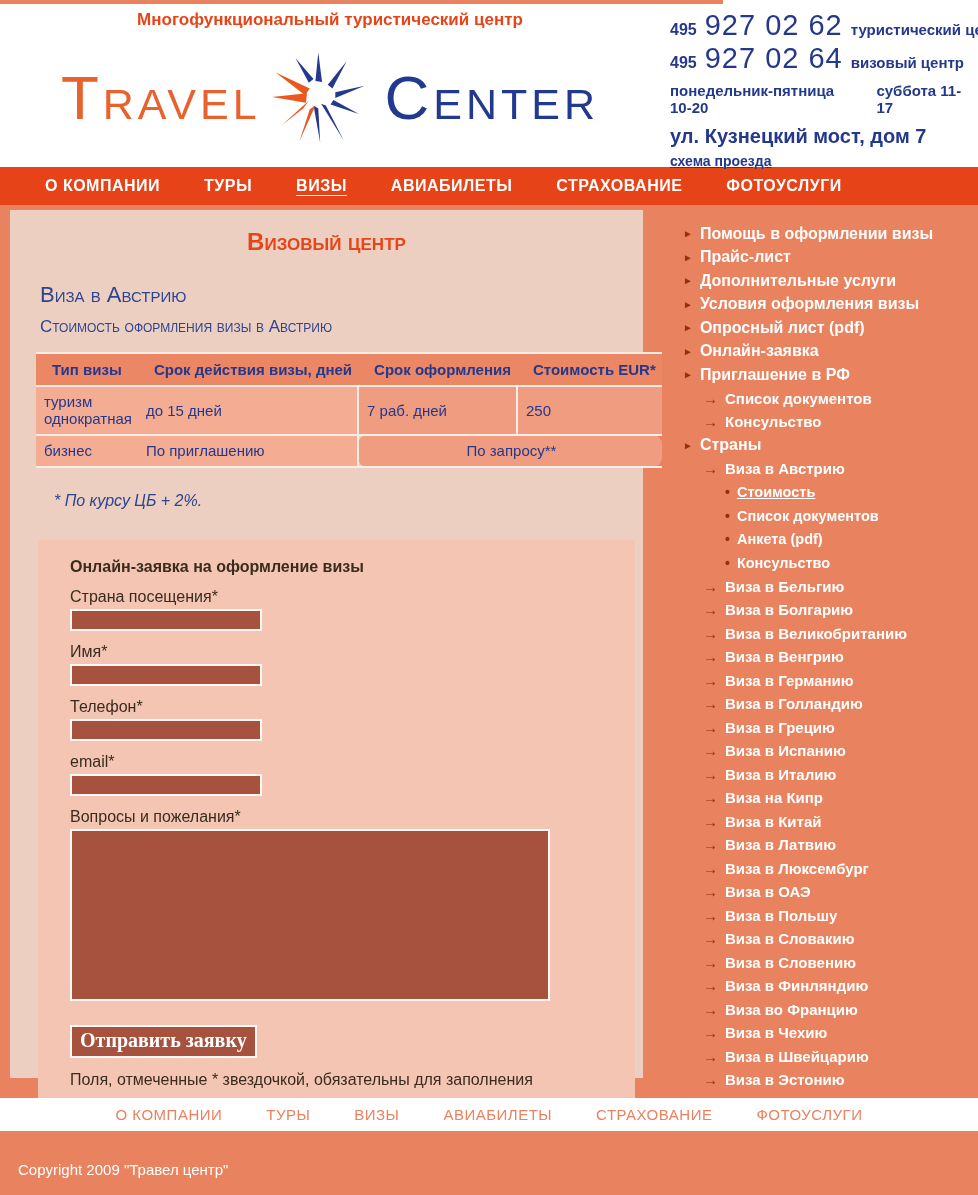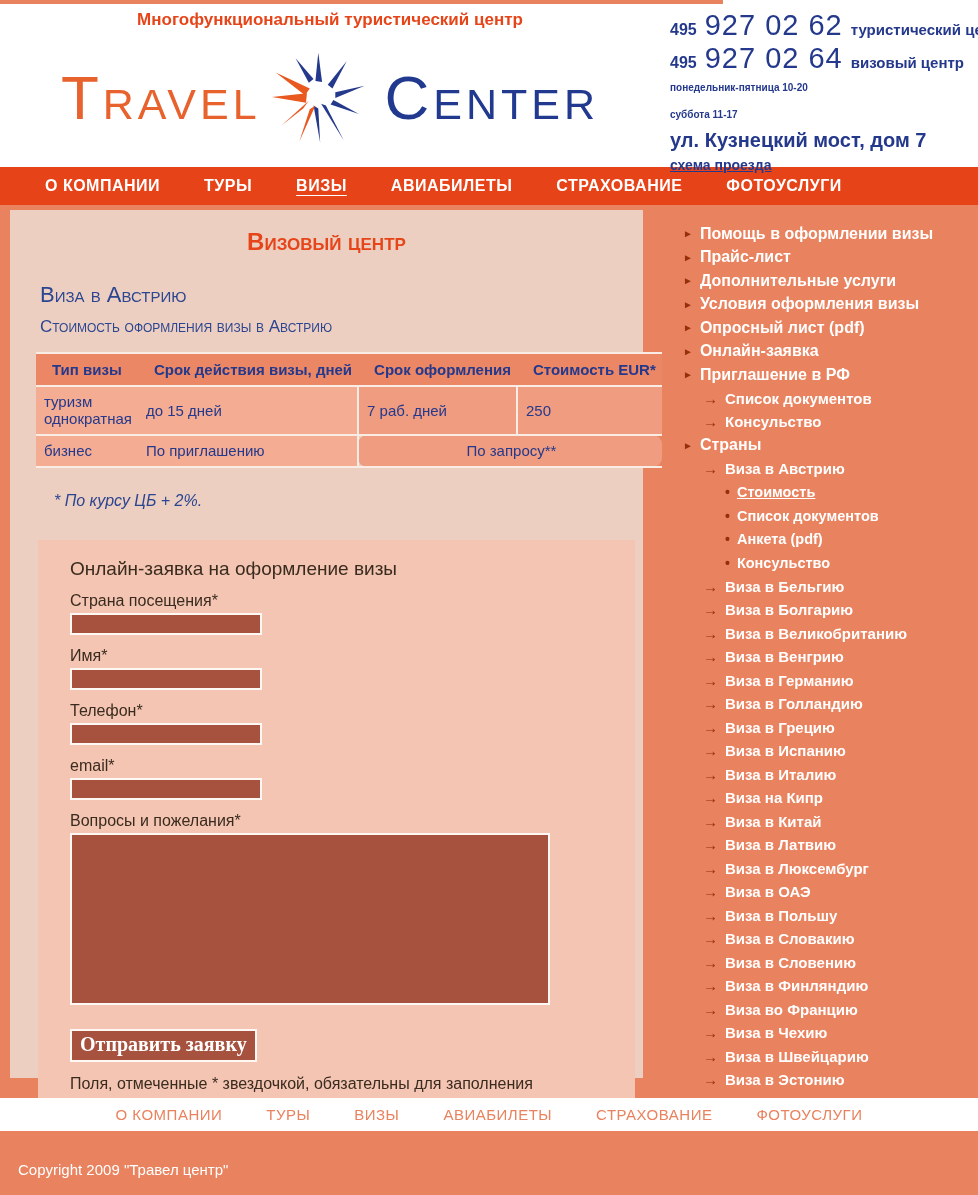--- a/index.html
+++ b/index.html
@@ -18,21 +18,21 @@
   .logo-word { font-variant:small-caps; font-size:62px; line-height:0.9; letter-spacing:4px; }
   .logo-travel { color:#E8622D; }
   .logo-center { color:#21398E;text-align:center; }
   .logo-star { width:104px; height:104px; margin:0 2px; }
 
   .contacts { position:absolute; top:5px; right:16px; width:292px; color:#24388C; }
   .phone-row { display:flex; align-items:baseline; white-space:nowrap; }
   .phone-code { font-size:16px; font-weight:bold; margin-right:8px; }
   .phone-number { font-size:29px; font-weight:normal; letter-spacing:1px; margin-right:8px; }
   .phone-label { font-size:15px; font-weight:bold; }
-  .hours { margin-top:7px; font-size:10px; font-weight:bold; display:flex; gap:16px;flex-direction:column; }
+  .hours { margin-top:7px; font-size:15px; font-weight:bold; display:flex; gap:32px; }
   .address { margin-top:9px; font-size:20px; font-weight:bold; }
   .map-link { display:inline-block; margin-top:5px; font-size:14px; font-weight:bold; text-decoration:underline; color:#24388C; cursor:pointer; }
 
   
   .navbar { height:38px; background:#E74318; display:flex; align-items:center; padding-left:45px; gap:44px; }
   .nav-item { color:#fff; font-size:16px; font-weight:bold; letter-spacing:0.5px; text-decoration:none; cursor:pointer; }
   .nav-item.active { text-decoration:underline; text-underline-offset:4px; }
 
   
   .page { height:893px; background:#E9825E; display:flex; overflow:hidden; }
@@ -46,21 +46,21 @@
     background:#EB8765; color:#24388C; font-size:15px; font-weight:bold; text-align:left;
     padding:7px 6px 7px 16px; white-space:nowrap; border-top:2px solid #F8ECE5; border-bottom:2px solid #F8ECE5;
   }
   table.price td { background:#F4AD93; color:#24388C; font-size:15px; padding:6px 6px 7px 8px; border-bottom:2px solid #F8ECE5; }
   table.price td.dark { background:#EF9C80; border-left:2px solid #F8ECE5; }
   table.price td.center { text-align:center;border-radius:9px; }
   .footnote { margin:24px 0 0 44px; font-size:16px; font-style:italic; color:#2B4590; }
 
   
   .form-panel { margin:30px 8px 0 28px; background:#F3C5B2; padding:18px 0 22px 32px; }
-  .form-title { font-size:19px; font-weight:normal; color:#3A2B1F; margin-bottom:12px; }
+  .form-title { font-size:16px; font-weight:bold; color:#3A2B1F; margin-bottom:12px; }
   .field { margin-bottom:12px; }
   .field label { display:block; font-size:16px; color:#3A2B1F; margin-bottom:3px; }
   .field input {
     width:192px; height:22px; background:#A6523E; border:2px solid #FDF8F4; display:block;
     color:#fff; font-size:14px; padding:0 4px; outline:none;
   }
   .field textarea {
     width:480px; height:172px; background:#A6523E; border:2px solid #FDF8F4; display:block;
     color:#fff; font-size:14px; padding:4px; resize:none; outline:none;
   }

